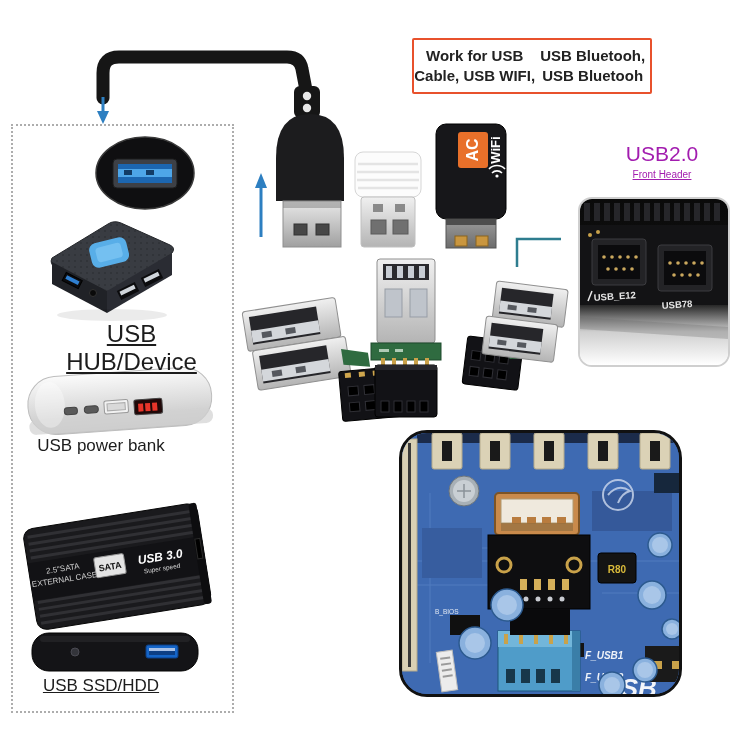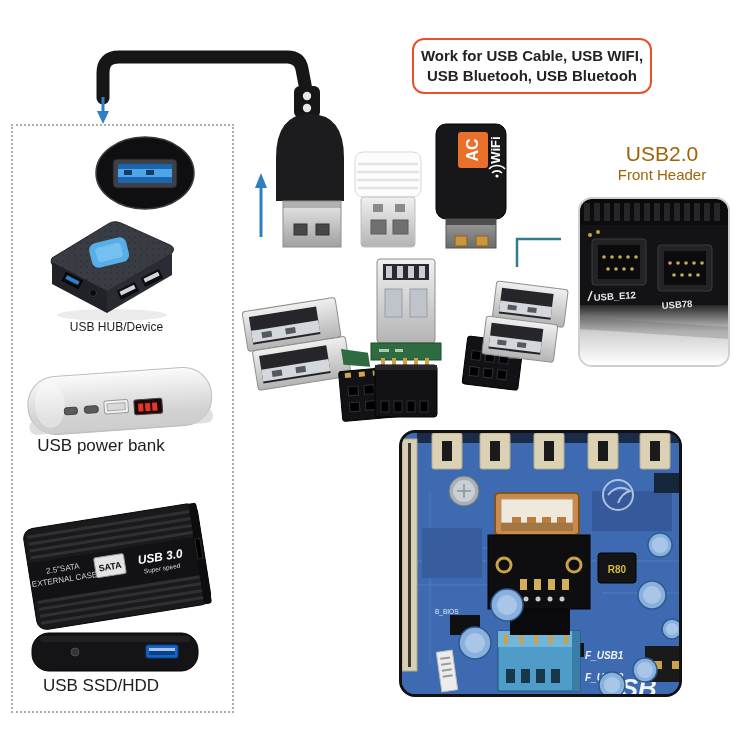--- a/index.html
+++ b/index.html
@@ -2,37 +2,37 @@
 <html><head>
 <meta charset="utf-8">
 <style>
   html,body{margin:0;padding:0;background:#fff;}
   #canvas{position:relative;width:750px;height:750px;background:#fff;overflow:hidden;
           font-family:"Liberation Sans",sans-serif;}
   .abs{position:absolute;}
   #scene{position:absolute;left:0;top:0;}
   
   #annotation-box{left:412px;top:38px;width:236px;height:52px;border:2px solid #e8512c;
-    border-radius:12px;display:flex;flex-direction:column;justify-content:center;align-items:center;
+    border-radius:2px;display:flex;flex-direction:row;justify-content:center;align-items:center;
     font-weight:bold;font-size:15px;line-height:20px;color:#222;text-align:center;background:#fff;}
   
-  #front-header-label{left:588px;top:142px;width:148px;text-align:center;color:#a16207;}
+  #front-header-label{left:588px;top:142px;width:148px;text-align:center;color:#a21caf;}
   #front-header-label .t{font-size:21px;line-height:24px;}
-  #front-header-label .s{font-size:15px;line-height:18px;}
+  #front-header-label .s{font-size:10px;line-height:18px;text-decoration:underline;}
   
   #device-panel{left:11px;top:124px;width:219px;height:585px;border:2px dotted #adadad;}
   .dev-label{color:#1c1c1c;text-align:center;}
-  #hub-label{left:29px;top:320px;width:175px;font-size:12px;}
+  #hub-label{left:44px;top:320px;width:175px;font-size:24px;text-decoration:underline;}
   #powerbank-label{left:15px;top:436px;width:172px;font-size:17px;}
-  #ssd-label{left:15px;top:676px;width:172px;font-size:17px;}
+  #ssd-label{left:15px;top:676px;width:172px;font-size:17px;text-decoration:underline;}
   
   #header-photo{left:578px;top:197px;width:148px;height:166px;border:2px solid #cfcfcf;
     border-radius:14px;overflow:hidden;background:#fff;}
   #board-photo{left:399px;top:430px;width:277px;height:261px;border:3px solid #111;
-    border-radius:16px;overflow:hidden;background:#3e6ab2;}
+    border-radius:28px;overflow:hidden;background:#3e6ab2;}
 </style>
 </head>
 <body>
 
 <div id="canvas">
 
 <svg id="scene" width="750" height="750" viewBox="0 0 750 750">
   <defs>
     <linearGradient id="gradMetal" x1="0" y1="0" x2="0" y2="1">
       <stop offset="0" stop-color="#f0f0f0"></stop>

